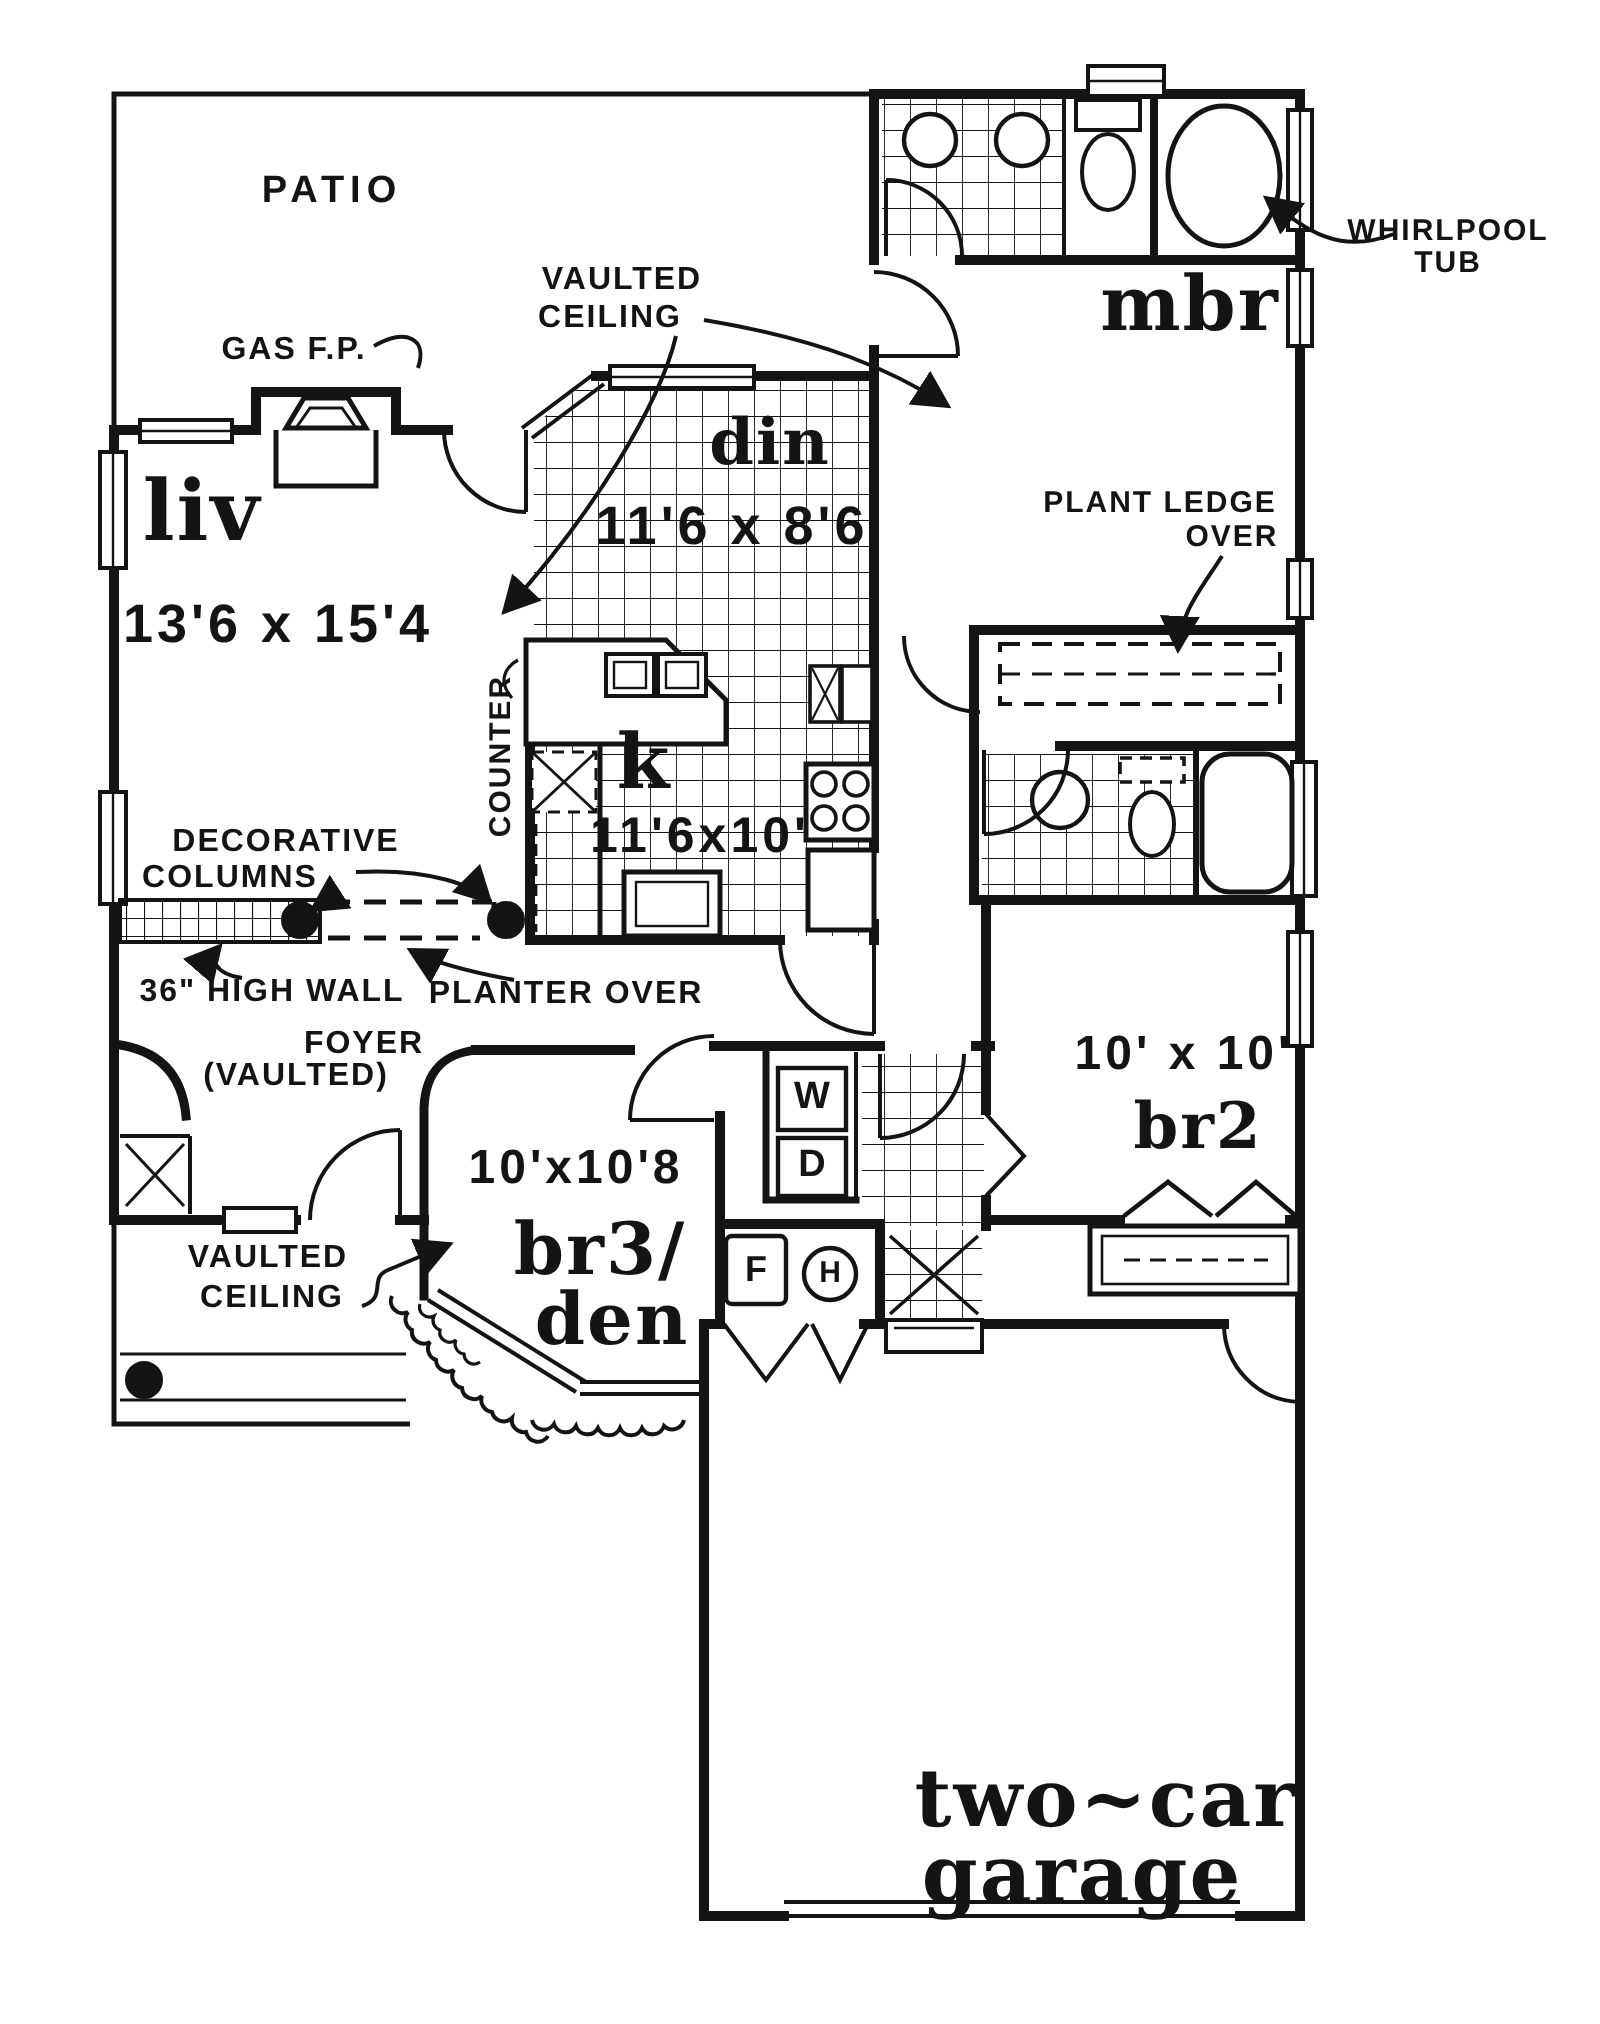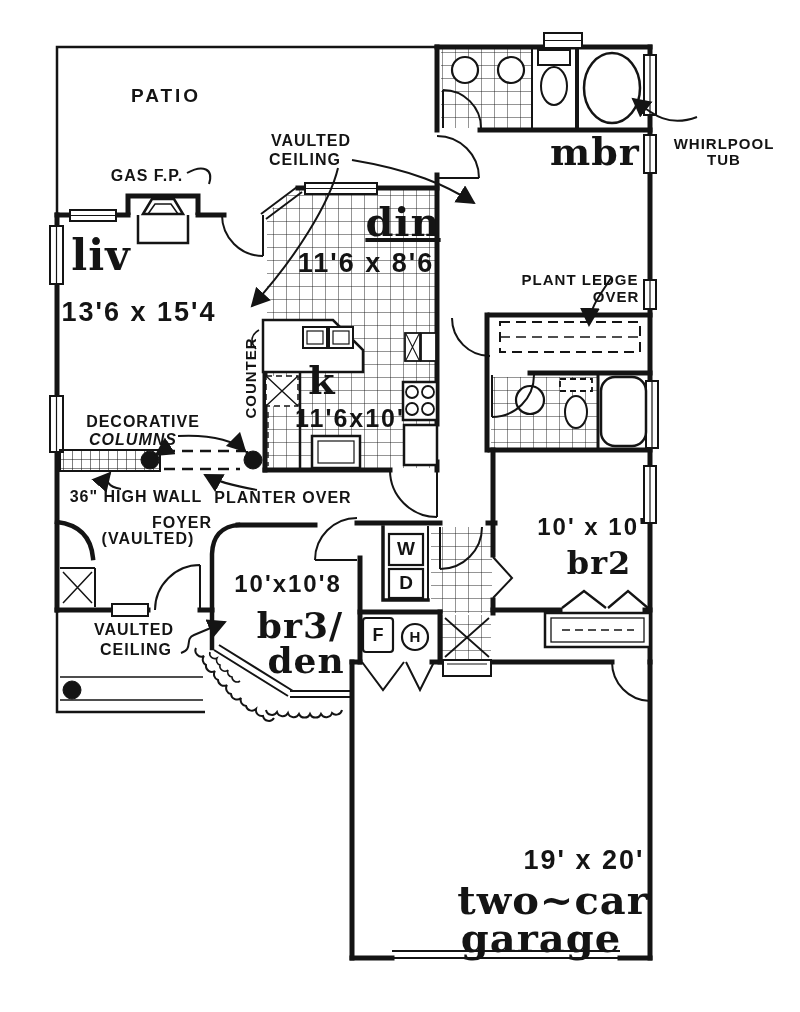--- a/index.html
+++ b/index.html
@@ -1,21 +1,21 @@
 <!DOCTYPE html>
 <html><head>
 <meta charset="utf-8">
 <style>
   html,body{margin:0;padding:0;background:#ffffff;}
   #plan{position:relative;width:800px;height:1012px;background:#ffffff;overflow:hidden;
         font-family:"Liberation Sans",sans-serif;color:#141414;}
   #plan svg{position:absolute;left:0;top:0;}
   .lbl{position:absolute;transform:translate(-50%,-50%);white-space:nowrap;color:#141414;line-height:1.05;}
   .ann{font-family:"Liberation Sans",sans-serif;font-weight:700;font-size:16px;letter-spacing:1px;}
-  .ann-s{font-size:15px;margin-top:28px;}
+  .ann-s{font-size:15px;}
   .dim{font-family:"Liberation Sans",sans-serif;font-weight:700;letter-spacing:2px;}
   .room{font-family:"DejaVu Serif",serif;font-weight:700;letter-spacing:1px;}
   .rot{transform:translate(-50%,-50%) rotate(-90deg);}
   .appl{font-family:"Liberation Sans",sans-serif;font-weight:700;}
 </style>
 </head>
 <body>
 
 <div id="plan">
 
@@ -238,36 +238,36 @@
   <div class="lbl ann" style="left:147px;top:176px;">GAS F.P.</div>
 
   <div class="lbl ann" style="left:311px;top:141px;">VAULTED</div>
   <div class="lbl ann" style="left:305px;top:160px;">CEILING</div>
 
   <div class="lbl room" style="left:595px;top:152px;font-size:38px;">mbr</div>
 
   <div class="lbl ann ann-s" style="left:724px;top:116px;">WHIRLPOOL</div>
   <div class="lbl ann ann-s" style="left:724px;top:132px;">TUB</div>
 
-  <div class="lbl room" style="left:403px;top:222px;font-size:40px;text-decoration:underline;">din</div>
+  <div class="lbl room" style="left:385px;top:222px;font-size:32px;">din</div>
   <div class="lbl dim" style="left:366px;top:263px;font-size:27px;">11'6 x 8'6</div>
 
   <div class="lbl room" style="left:101px;top:256px;font-size:42px;">liv</div>
   <div class="lbl dim" style="left:139px;top:312px;font-size:27px;">13'6 x 15'4</div>
 
   <div class="lbl ann ann-s" style="left:580px;top:252px;">PLANT LEDGE</div>
   <div class="lbl ann ann-s" style="left:616px;top:269px;">OVER</div>
 
   <div class="lbl ann rot" style="left:251px;top:378px;font-size:15px;">COUNTER</div>
 
   <div class="lbl room" style="left:322px;top:381px;font-size:38px;">k</div>
   <div class="lbl dim" style="left:350px;top:418px;font-size:25px;">11'6x10'</div>
 
   <div class="lbl ann" style="left:143px;top:422px;text-align:center;">DECORATIVE</div>
-  <div class="lbl ann" style="left:133px;top:440px;font-style:italic;">COLUMNS</div>
+  <div class="lbl ann" style="left:115px;top:440px;">COLUMNS</div>
 
   <div class="lbl ann" style="left:136px;top:497px;">36" HIGH WALL</div>
   <div class="lbl ann" style="left:283px;top:498px;">PLANTER OVER</div>
 
   <div class="lbl ann" style="left:143px;top:523px;margin-left:39px;">FOYER</div>
   <div class="lbl ann" style="left:148px;top:539px;">(VAULTED)</div>
 
   <div class="lbl dim" style="left:592px;top:527px;font-size:24px;">10' x 10'</div>
   <div class="lbl room" style="left:599px;top:564px;font-size:32px;">br2</div>
 
@@ -276,17 +276,16 @@
   <div class="lbl room" style="left:306px;top:661px;font-size:36px;">den</div>
 
   <div class="lbl ann" style="left:134px;top:630px;">VAULTED</div>
   <div class="lbl ann" style="left:136px;top:650px;">CEILING</div>
 
   <div class="lbl appl" style="left:406px;top:549px;font-size:19px;">W</div>
   <div class="lbl appl" style="left:406px;top:583px;font-size:19px;">D</div>
   <div class="lbl appl" style="left:378px;top:635px;font-size:18px;">F</div>
   <div class="lbl appl" style="left:415px;top:637px;font-size:15px;">H</div>
 
-  <div class="lbl dim" style="left:584px;top:860px;font-size:27px;">19' x 20'</div>
   <div class="lbl room" style="left:553px;top:900px;font-size:40px;">two~car</div>
   <div class="lbl room" style="left:541px;top:938px;font-size:40px;">garage</div>
 
 </div>
 
 </body></html>

